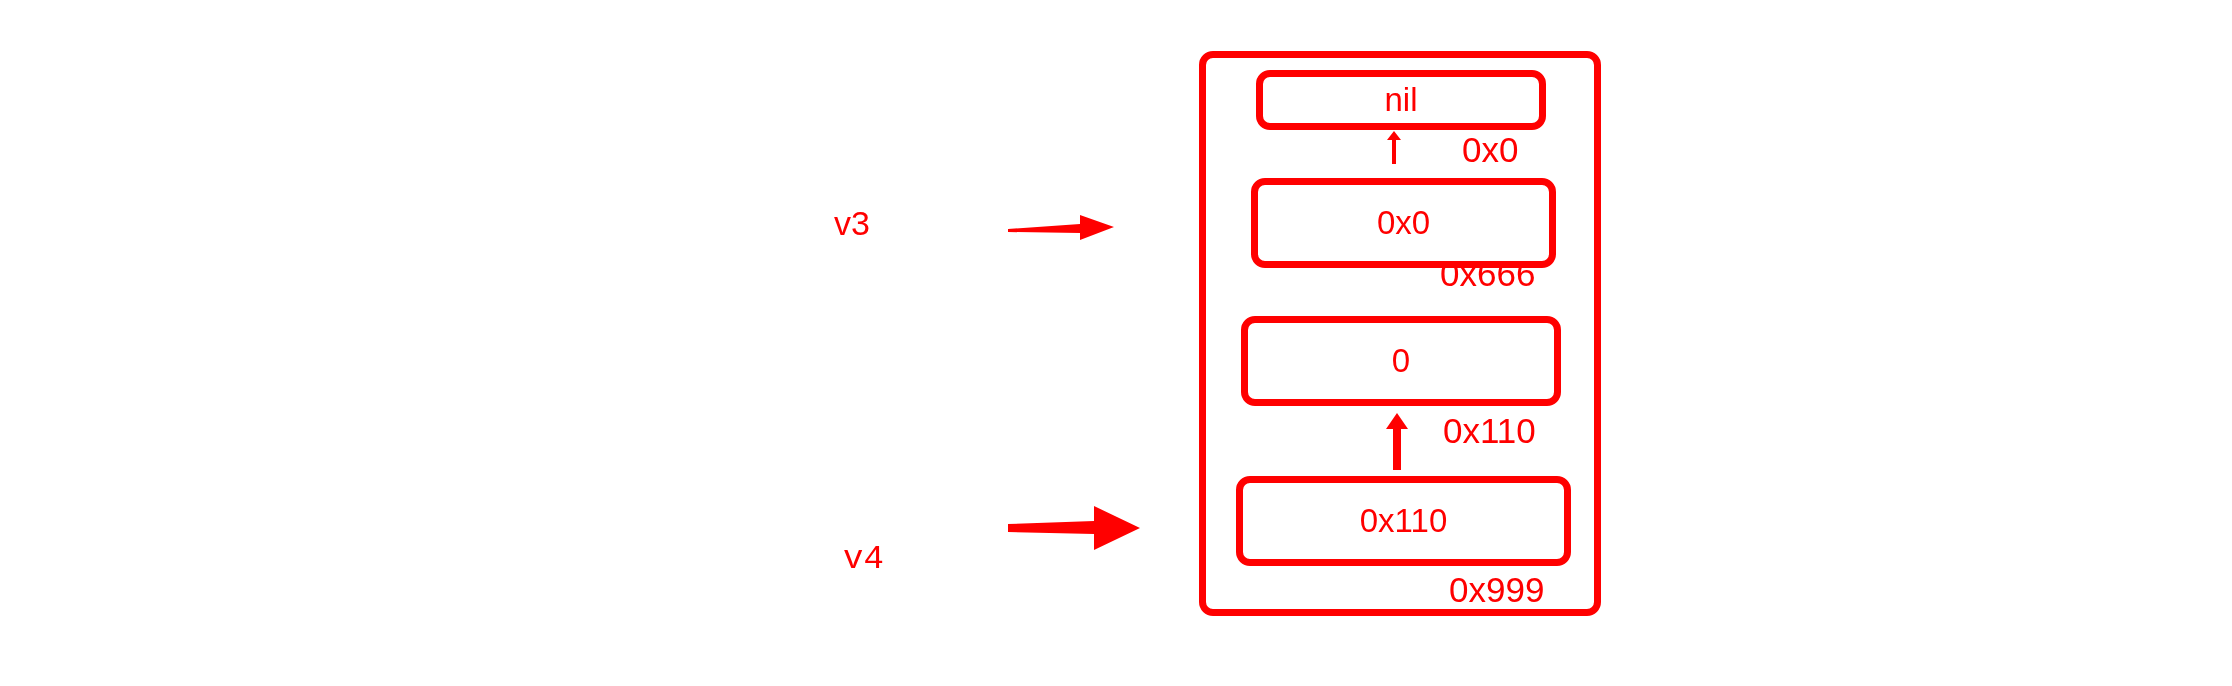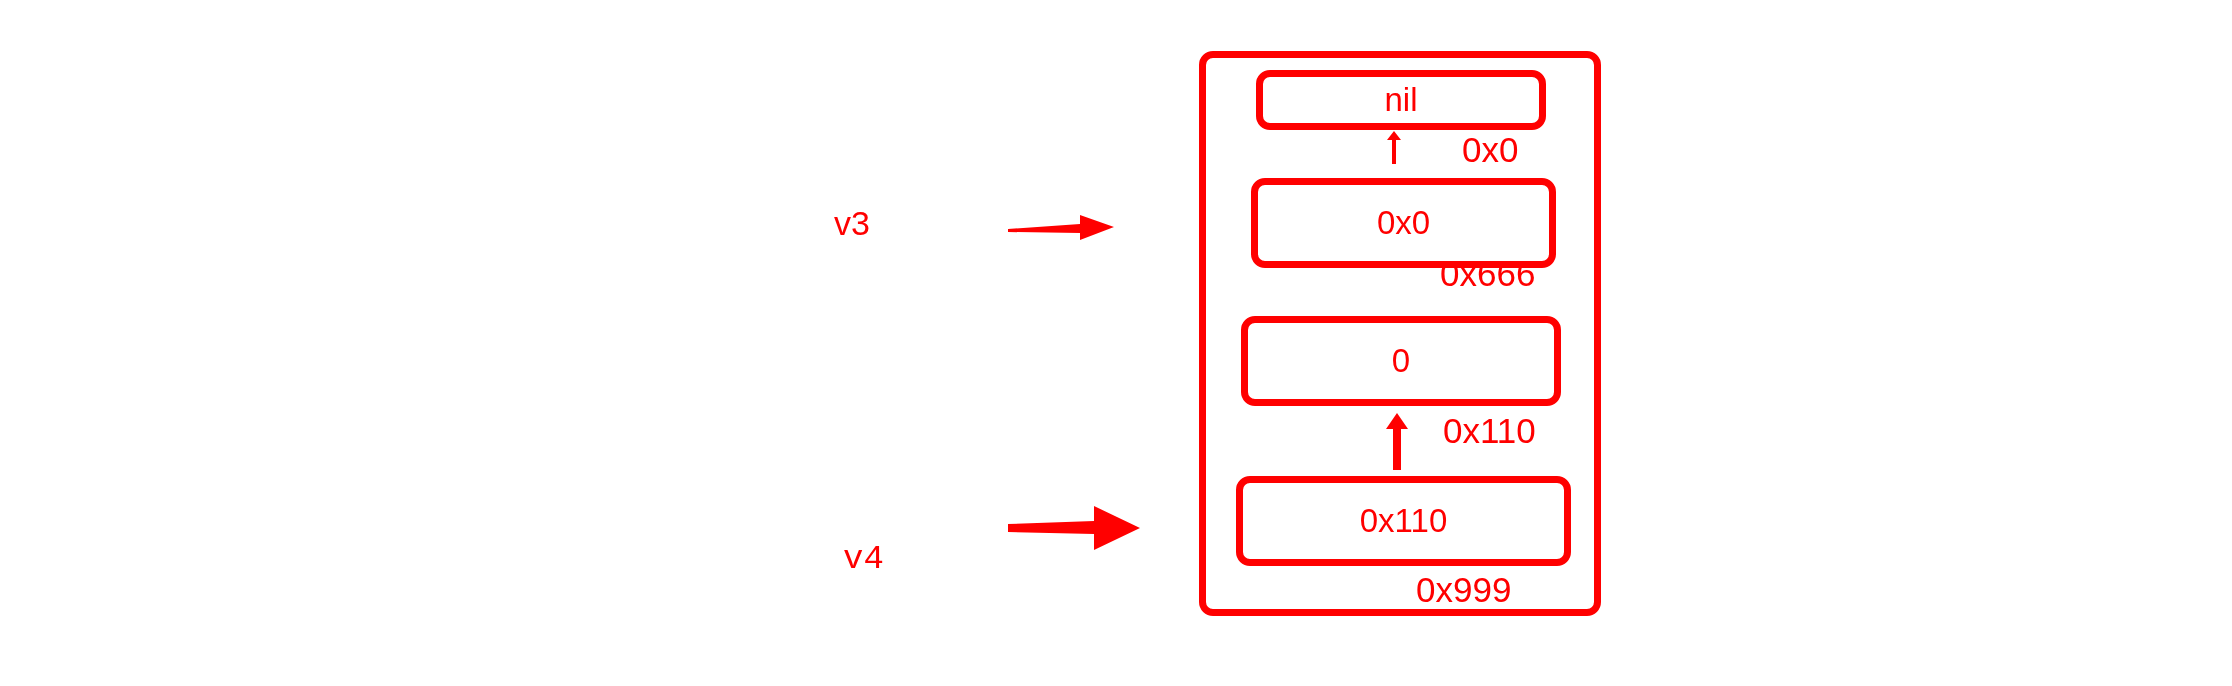--- a/index.html
+++ b/index.html
@@ -69,21 +69,21 @@
   .addr {
     position: absolute;
     color: #ff0000;
     font-size: 35px;
     line-height: 1;
     white-space: nowrap;
   }
   #addr-0 { left: 1462px; top: 132px; }
   #addr-1 { left: 1440px; top: 256px; }
   #addr-2 { left: 1443px; top: 413px; }
-  #addr-3 { left: 1416px; top: 572px; }
+  #addr-3 { left: 1449px; top: 572px; }
 
   
   .up-arrow {
     position: absolute;
     overflow: visible;
   }
   #up-arrow-0 { left: 1380px; top: 131px; width: 34px; height: 34px; }
   #up-arrow-1 { left: 1378px; top: 412px; width: 40px; height: 60px; }
 </style>
 </head>

